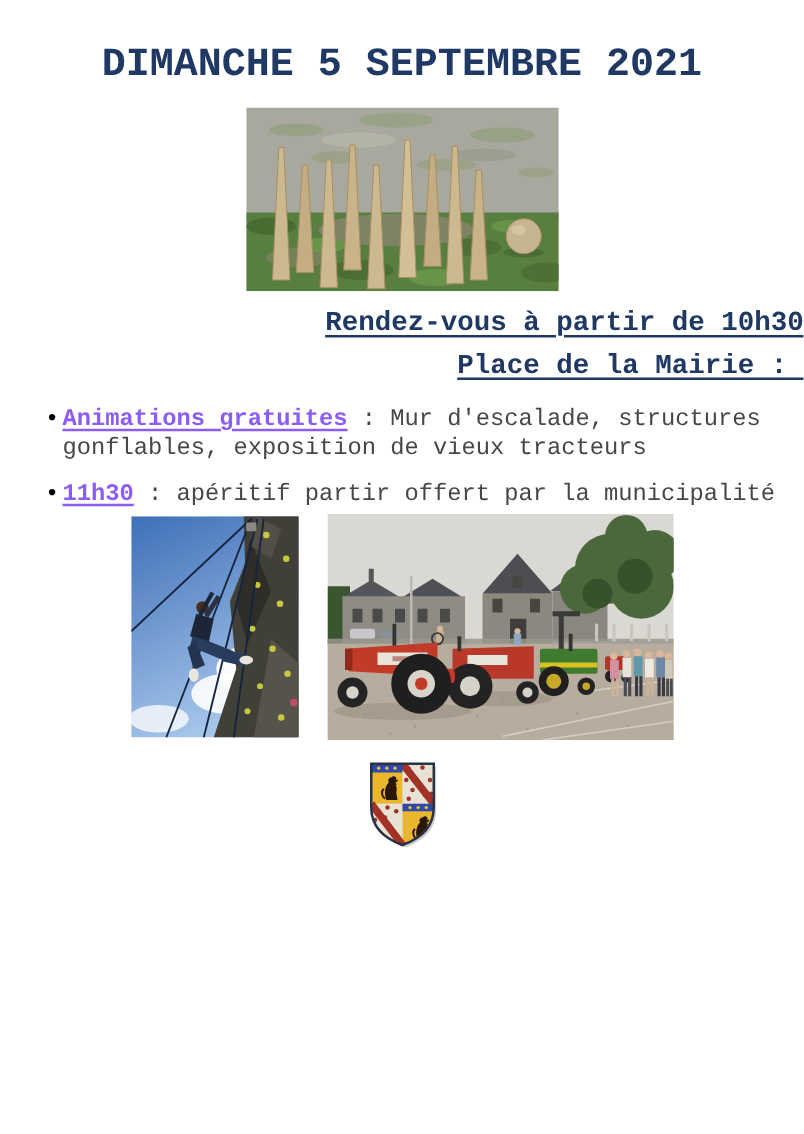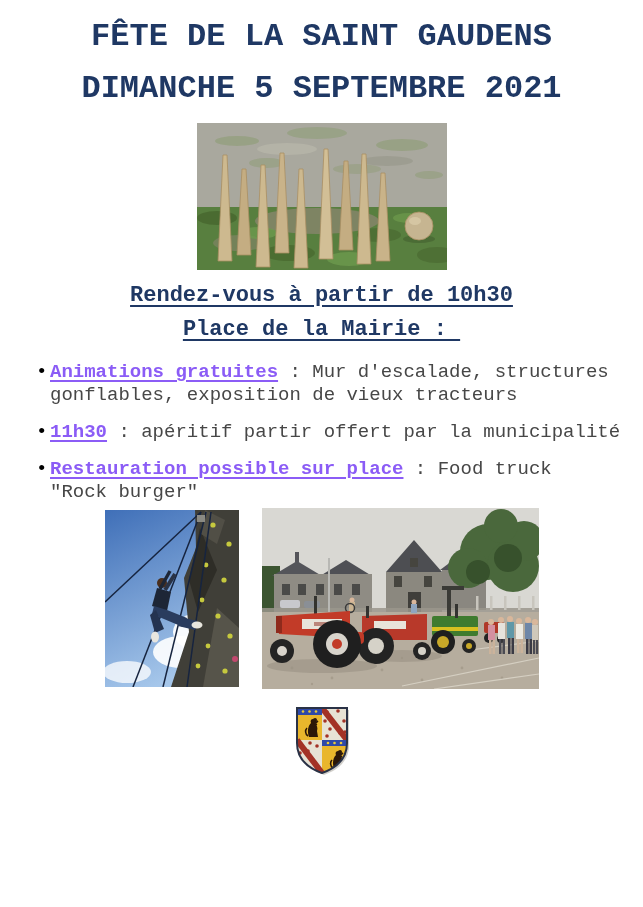--- a/index.html
+++ b/index.html
@@ -9,21 +9,21 @@
     box-sizing:border-box;padding-top:18px;overflow:hidden;position:relative;
   }
   h1{margin:0;font-weight:bold;color:#1f3864;text-align:center;}
   .t1{font-size:32px;line-height:37px;letter-spacing:0;}
   .t2{font-size:41px;line-height:47px;}
   .t3{font-size:32px;line-height:36px;margin-top:16px;}
   figure{margin:0;}
   .photo svg,.crest svg{display:block;width:100%;height:100%;}
   .top-photo{width:250px;height:147px;margin:16px auto 0;}
   .h2{
-    font-size:22px;line-height:26px;font-weight:bold;color:#1f3864;text-align:center;
+    font-size:22px;line-height:26px;font-weight:bold;color:#1f3864;text-align:right;
     text-decoration:underline;text-decoration-thickness:2px;text-underline-offset:4px;
     white-space:pre;margin-top:13px;
   }
   .h2 + .h2{margin-top:8px;}
   ul.bullets{list-style:none;margin:18px 6px 0 36px;padding:0;}
   ul.bullets li{
     position:relative;padding-left:14px;margin-bottom:14px;
     font-size:19px;line-height:23px;color:#474747;white-space:pre-wrap;
   }
   ul.bullets li:last-child{margin-bottom:0;}
@@ -37,21 +37,20 @@
   .left-photo{width:134px;height:177px;margin-top:2px;}
   .right-photo{width:277px;height:181px;}
   .crest{width:56px;height:70px;margin:16px auto 0;}
 </style>
 </head>
 <body>
 
 <div class="page">
 
   <header>
-    <h1 class="t1">FÊTE DE LA SAINT GAUDENS</h1>
     <h1 class="t3">DIMANCHE 5 SEPTEMBRE 2021</h1>
   </header>
 
   <figure class="photo top-photo">
     <svg viewBox="0 0 250 147">
       <rect width="250" height="90" fill="#a9a89e"></rect>
       <ellipse cx="40" cy="18" rx="22" ry="5" fill="#8d9c74" opacity=".6"></ellipse>
       <ellipse cx="120" cy="10" rx="30" ry="6" fill="#8d9c74" opacity=".55"></ellipse>
       <ellipse cx="205" cy="22" rx="26" ry="6" fill="#8d9c74" opacity=".6"></ellipse>
       <ellipse cx="70" cy="40" rx="18" ry="5" fill="#8d9c74" opacity=".5"></ellipse>
@@ -88,22 +87,20 @@
     </svg>
   </figure>
 
   <div class="h2">Rendez-vous à partir de 10h30</div>
   <div class="h2">Place de la Mairie : </div>
 
   <ul class="bullets">
     <li><span class="lead">Animations gratuites</span><span class="rest"> : Mur d'escalade, structures
 gonflables, exposition de vieux tracteurs</span><span class="note"></span></li>
     <li><span class="lead">11h30</span><span class="rest"> : apéritif partir offert par la municipalité</span><span class="note"></span></li>
-    <li><span class="lead">Restauration possible sur place</span><span class="rest"> : Food truck
-"Rock burger"</span><span class="note"></span></li>
   </ul>
 
   <div class="photo-row">
 
     <figure class="photo left-photo">
       <svg viewBox="0 0 134 177">
         <defs>
           <linearGradient id="skyGrad" x1="0" y1="0" x2="0.35" y2="1">
             <stop offset="0" stop-color="#3f6fb8"></stop>
             <stop offset="1" stop-color="#a5c6ea"></stop>

